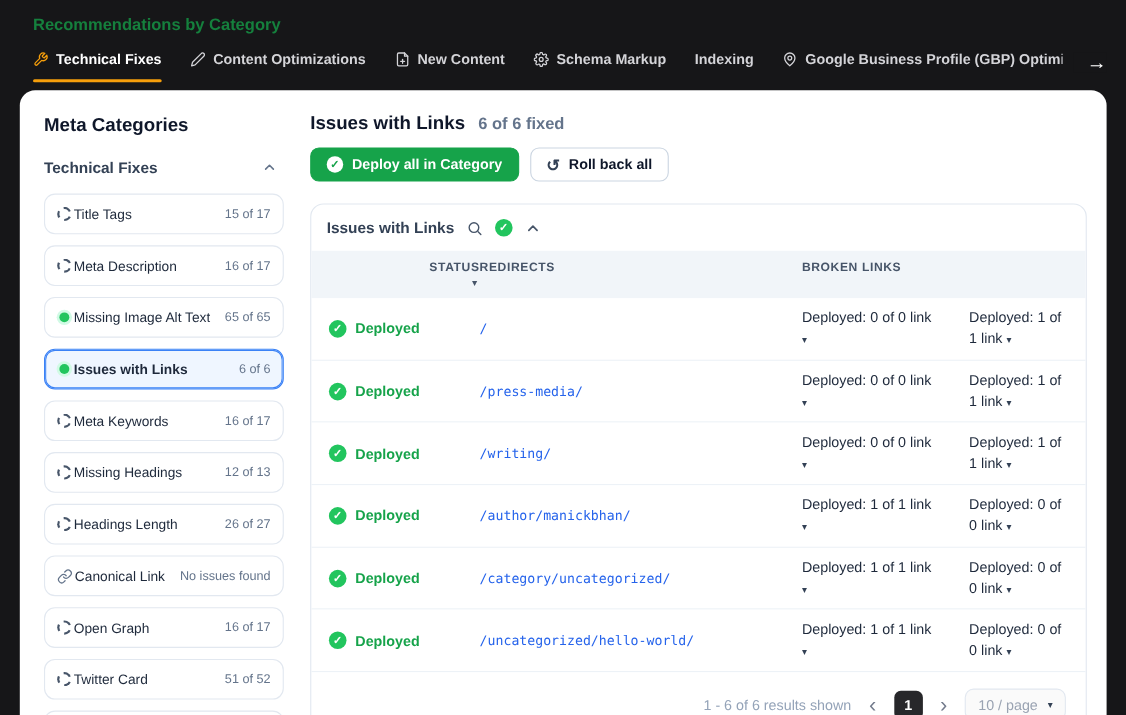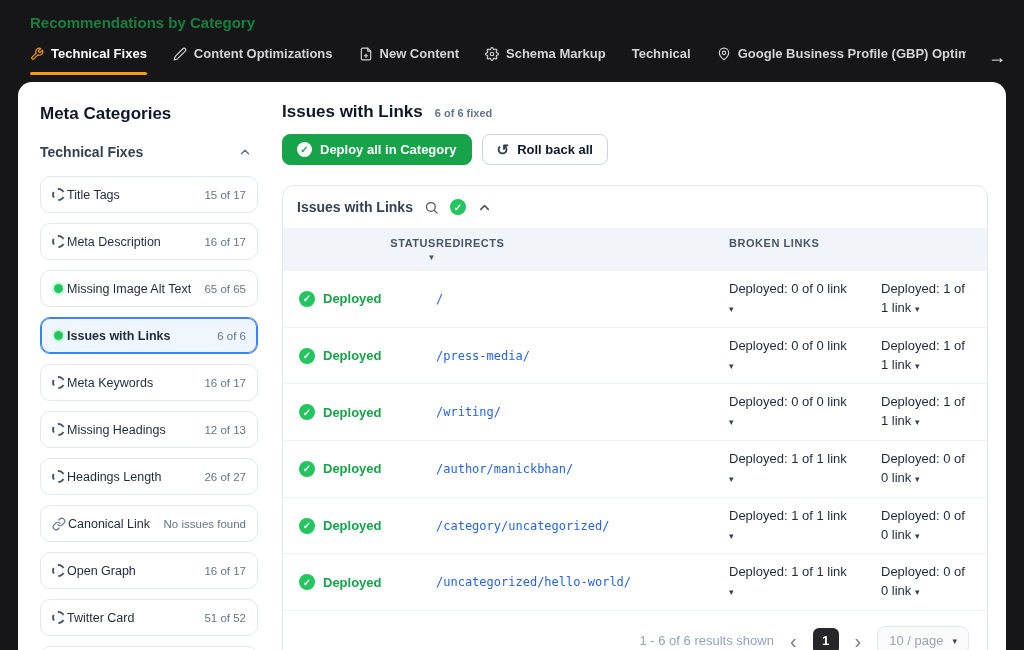--- a/index.html
+++ b/index.html
@@ -33,21 +33,21 @@
   .cat.sel { border-color:#3b82f6; background:#eff6ff; box-shadow:0 0 0 1px #3b82f6 inset; }
   .cat.sel .lbl { font-weight:700; }
   .ring { width:13px; height:13px; border:2px dashed #475569; border-radius:50%; flex:0 0 13px; }
   .dot { width:9px; height:9px; background:#22c55e; border-radius:50%; box-shadow:0 0 0 2.5px #d1fae5; flex:0 0 9px; margin:0 2px; }
   .cat .li svg { width:14px; height:14px; color:#64748b; display:block; }
 
   
   .right { flex:1; min-width:0; padding-right:18px; }
   .title-row { display:flex; align-items:baseline; gap:12px; }
   .title-row h1 { font-size:17px; font-weight:700; color:#0f172a; }
-  .fixed-note { font-size:11px; color:#64748b; font-weight:600; }
+  .fixed-note { font-size:15px; color:#64748b; font-weight:600; }
   .actions { display:flex; gap:10px; margin:12px 0 20px; }
   .btn { height:31px; border-radius:8px; display:flex; align-items:center; gap:8px; padding:0 14px;
          font-family:"Liberation Sans",sans-serif; font-size:13px; cursor:pointer; }
   .btn-deploy { background:#16a34a; border:1px solid #16a34a; color:#fff; font-weight:700; }
   .btn-deploy .wc { width:15px; height:15px; background:#fff; border-radius:50%; color:#16a34a; font-size:10px;
                     font-weight:900; display:flex; align-items:center; justify-content:center; }
   .btn-roll { background:#fff; border:1px solid #cbd5e1; color:#0f172a; font-weight:600; }
   .btn-roll .ric { font-size:15px; color:#334155; }
 
   .card { border:1px solid #e2e8f0; border-radius:12px; overflow:hidden; }
@@ -111,21 +111,21 @@
     <span>New Content</span>
   </div>
   <div class="tab">
     <svg viewBox="0 0 24 24" fill="none" stroke="currentColor" stroke-width="2" stroke-linecap="round" stroke-linejoin="round">
         <circle cx="12" cy="12" r="3"></circle>
         <path d="M19.4 15a1.65 1.65 0 0 0 .33 1.82l.06.06a2 2 0 1 1-2.83 2.83l-.06-.06a1.65 1.65 0 0 0-1.82-.33 1.65 1.65 0 0 0-1 1.51V21a2 2 0 1 1-4 0v-.09A1.65 1.65 0 0 0 9 19.4a1.65 1.65 0 0 0-1.82.33l-.06.06a2 2 0 1 1-2.83-2.83l.06-.06a1.65 1.65 0 0 0 .33-1.82 1.65 1.65 0 0 0-1.51-1H3a2 2 0 1 1 0-4h.09A1.65 1.65 0 0 0 4.6 9a1.65 1.65 0 0 0-.33-1.82l-.06-.06a2 2 0 1 1 2.83-2.83l.06.06a1.65 1.65 0 0 0 1.82.33H9a1.65 1.65 0 0 0 1-1.51V3a2 2 0 1 1 4 0v.09a1.65 1.65 0 0 0 1 1.51 1.65 1.65 0 0 0 1.82-.33l.06-.06a2 2 0 1 1 2.83 2.83l-.06.06a1.65 1.65 0 0 0-.33 1.82V9a1.65 1.65 0 0 0 1.51 1H21a2 2 0 1 1 0 4h-.09a1.65 1.65 0 0 0-1.51 1z"></path>
       </svg>
     <span>Schema Markup</span>
   </div>
   <div class="tab">
-    <span>Technical</span>
+    <span>Indexing</span>
   </div>
   <div class="tab">
     <svg viewBox="0 0 24 24" fill="none" stroke="currentColor" stroke-width="2" stroke-linecap="round" stroke-linejoin="round">
         <path d="M20 10c0 6-8 12-8 12s-8-6-8-12a8 8 0 0 1 16 0Z"></path>
         <circle cx="12" cy="10" r="3"></circle>
       </svg>
     <span>Google Business Profile (GBP) Optimization</span>
   </div>
 
 </div>

